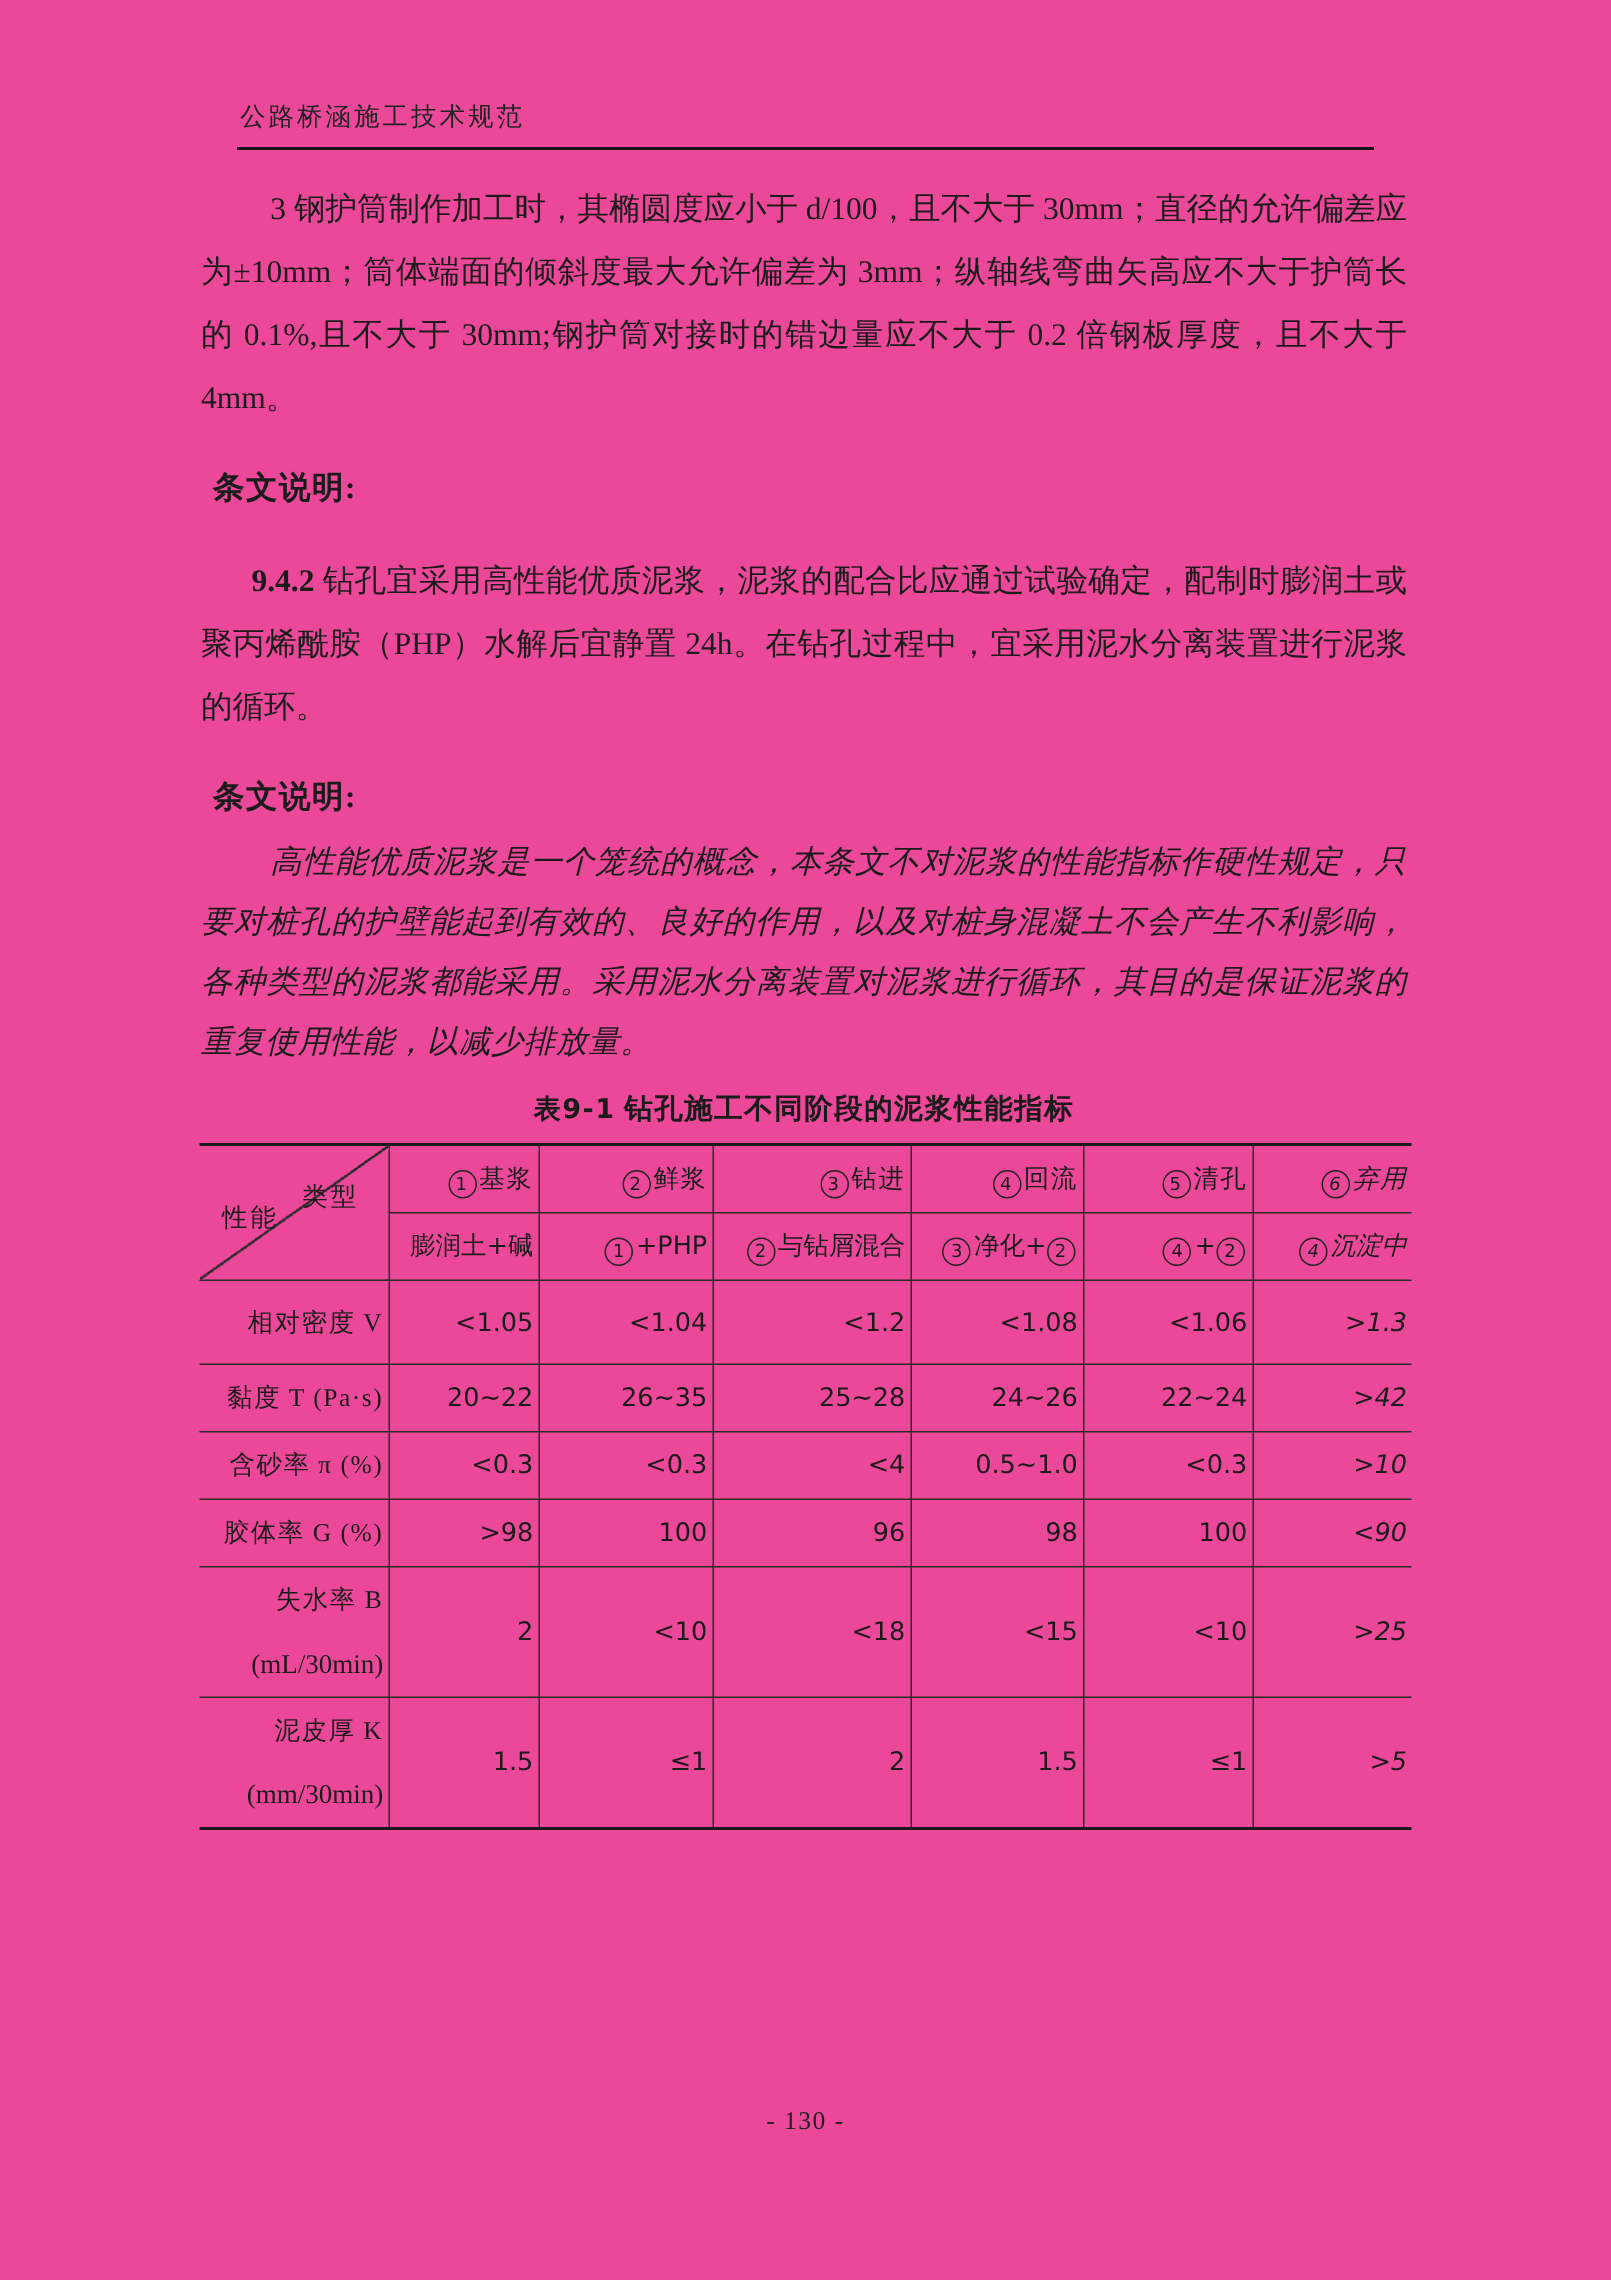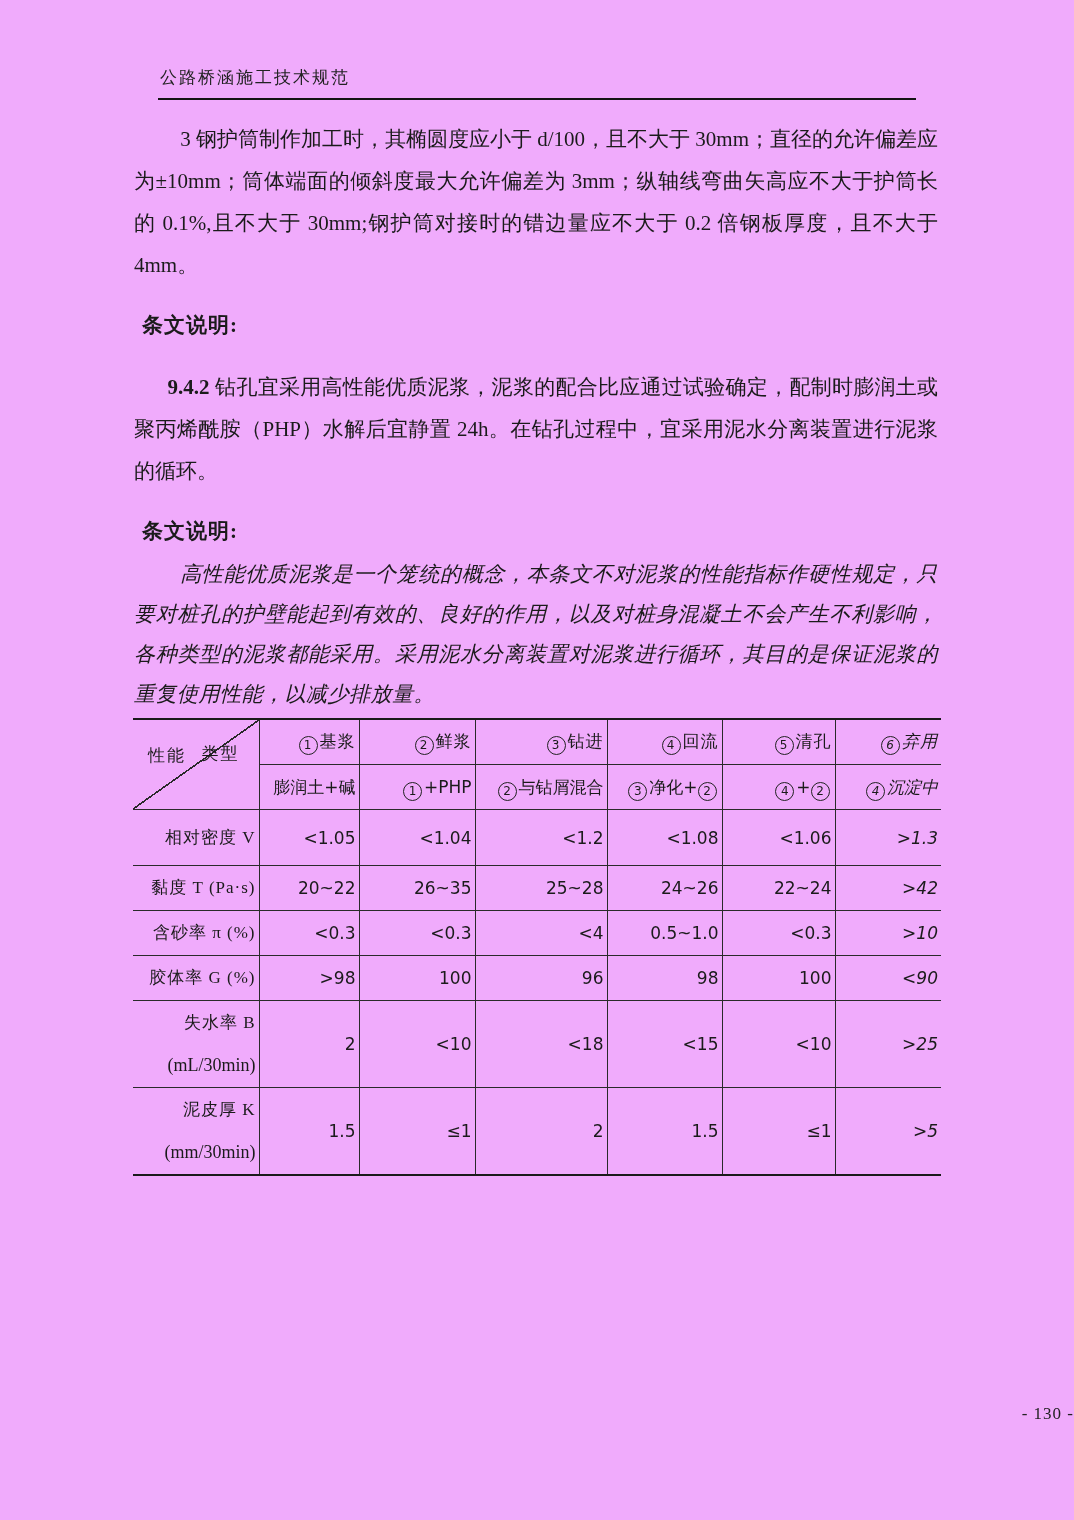--- a/index.html
+++ b/index.html
@@ -1,17 +1,17 @@
 <!DOCTYPE html>
 <html><head>
 <meta charset="utf-8">
 <style>
   html,body{margin:0;padding:0;background:#e9e9e9;}
   .page{
-    position:relative;width:1074px;height:1520px;background:#f0abfc;
+    position:relative;width:1074px;height:1520px;background:#ec4899;
     color:#1b1b1b;margin:0 auto;overflow:hidden;box-sizing:border-box;
     font-family:"Liberation Serif","DejaVu Serif",serif;
   }
   
   .running-head{
     position:absolute;left:160px;top:66px;font-size:17px;letter-spacing:2px;color:#222;
   }
   .head-rule{
     position:absolute;left:158px;top:98px;width:758px;height:0;
     border-top:2px solid #141414;
@@ -62,24 +62,24 @@
   }
   
   td.corner{
     padding:0;
     background-image:linear-gradient(to bottom right,
       transparent calc(50% - 0.8px), #2a2a2a calc(50% - 0.8px),
       #2a2a2a calc(50% + 0.8px), transparent calc(50% + 0.8px));
   }
   .corner-in{position:relative;width:100%;height:80px;}
   .corner-top{position:absolute;top:8px;right:16px;font-size:17px;letter-spacing:2px;}
-  .corner-bottom{position:absolute;bottom:28px;left:12px;font-size:17px;letter-spacing:2px;}
+  .corner-bottom{position:absolute;bottom:16px;left:12px;font-size:17px;letter-spacing:2px;}
   
   .footer{
-    position:absolute;left:0;top:1404px;width:100%;text-align:right;
+    position:absolute;left:0;top:1404px;width:100%;text-align:center;
     font-size:17px;letter-spacing:1px;color:#222;
   }
 </style>
 </head>
 <body>
 
 <div class="page">
 
   <div class="running-head">公路桥涵施工技术规范</div>
   <div class="head-rule"></div>
@@ -88,20 +88,21 @@
 
     <p class="para">3 钢护筒制作加工时，其椭圆度应小于 d/100，且不大于 30mm；直径的允许偏差应为±10mm；筒体端面的倾斜度最大允许偏差为 3mm；纵轴线弯曲矢高应不大于护筒长的 0.1%,且不大于 30mm;钢护筒对接时的错边量应不大于 0.2 倍钢板厚度，且不大于 4mm。</p>
 
     <p class="tw-heading">条文说明:</p>
 
     <p class="clause"><span class="clause-num">9.4.2</span><span> 钻孔宜采用高性能优质泥浆，泥浆的配合比应通过试验确定，配制时膨润土或聚丙烯酰胺（PHP）水解后宜静置 24h。在钻孔过程中，宜采用泥水分离装置进行泥浆的循环。</span></p>
 
     <p class="tw-heading">条文说明:</p>
     <p class="para kaiti k-body2">高性能优质泥浆是一个笼统的概念，本条文不对泥浆的性能指标作硬性规定，只要对桩孔的护壁能起到有效的、良好的作用，以及对桩身混凝土不会产生不利影响，各种类型的泥浆都能采用。采用泥水分离装置对泥浆进行循环，其目的是保证泥浆的重复使用性能，以减少排放量。</p>
 
+    <p class="tbl-title"><span class="t-num">表9-1</span> <span>钻孔施工不同阶段的泥浆性能指标</span></p>
 
     <table class="spec">
       <colgroup>
         <col style="width:126px">
           <col style="width:100px">
           <col style="width:116px">
         <col style="width:132px">
           <col style="width:115px">
           <col style="width:113px">
           <col style="width:106px">

